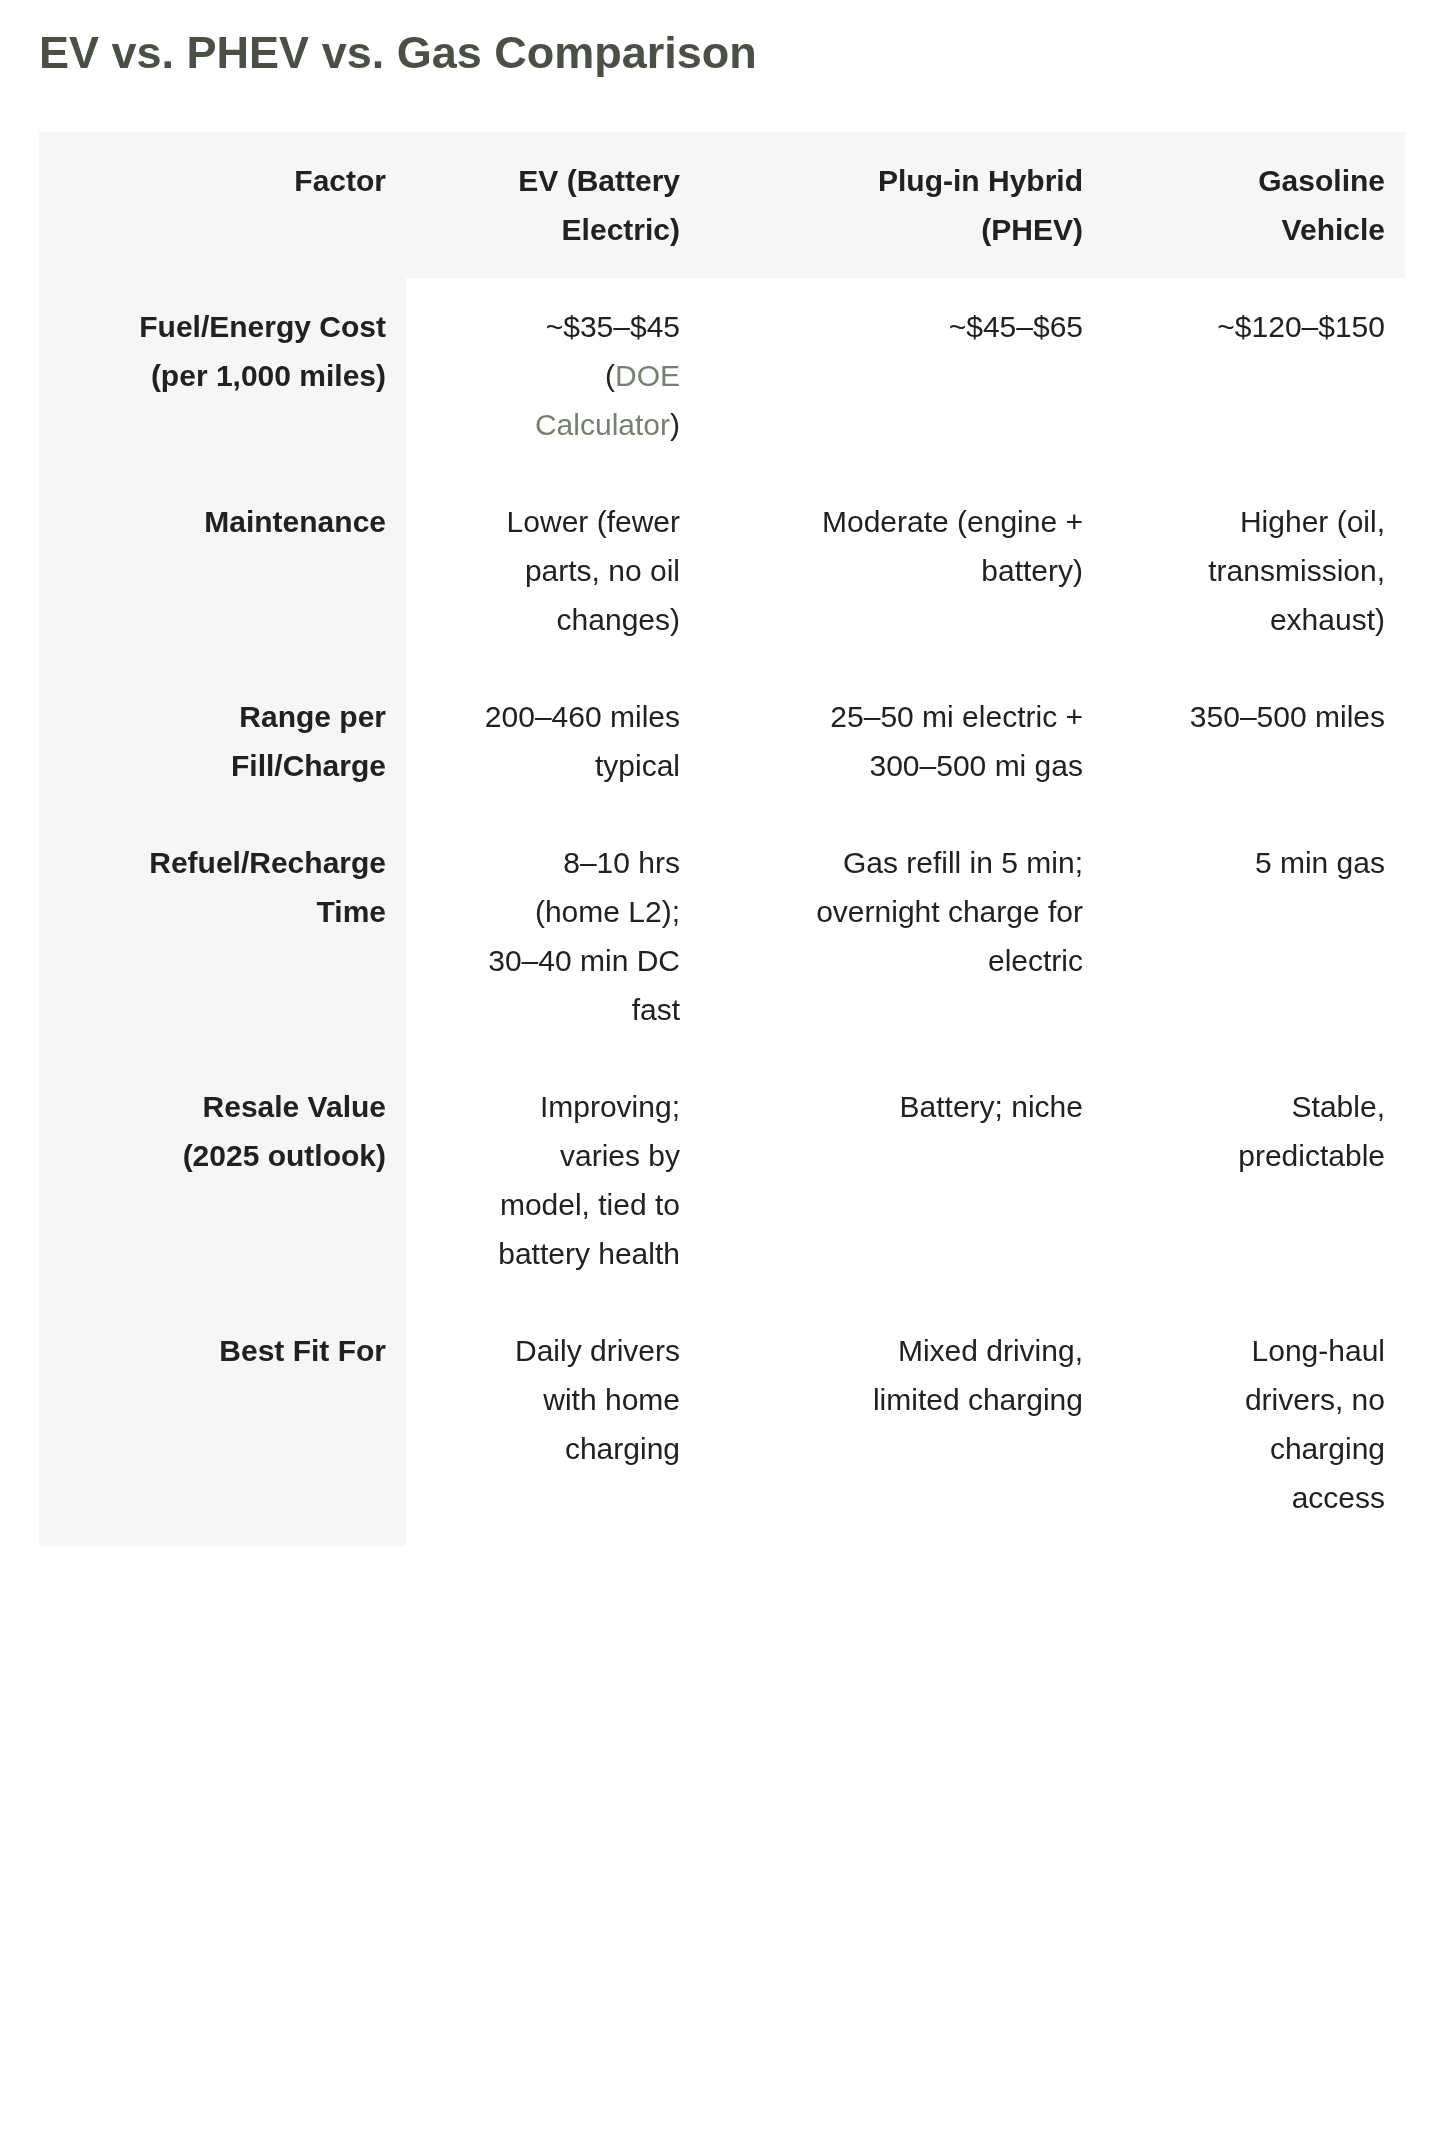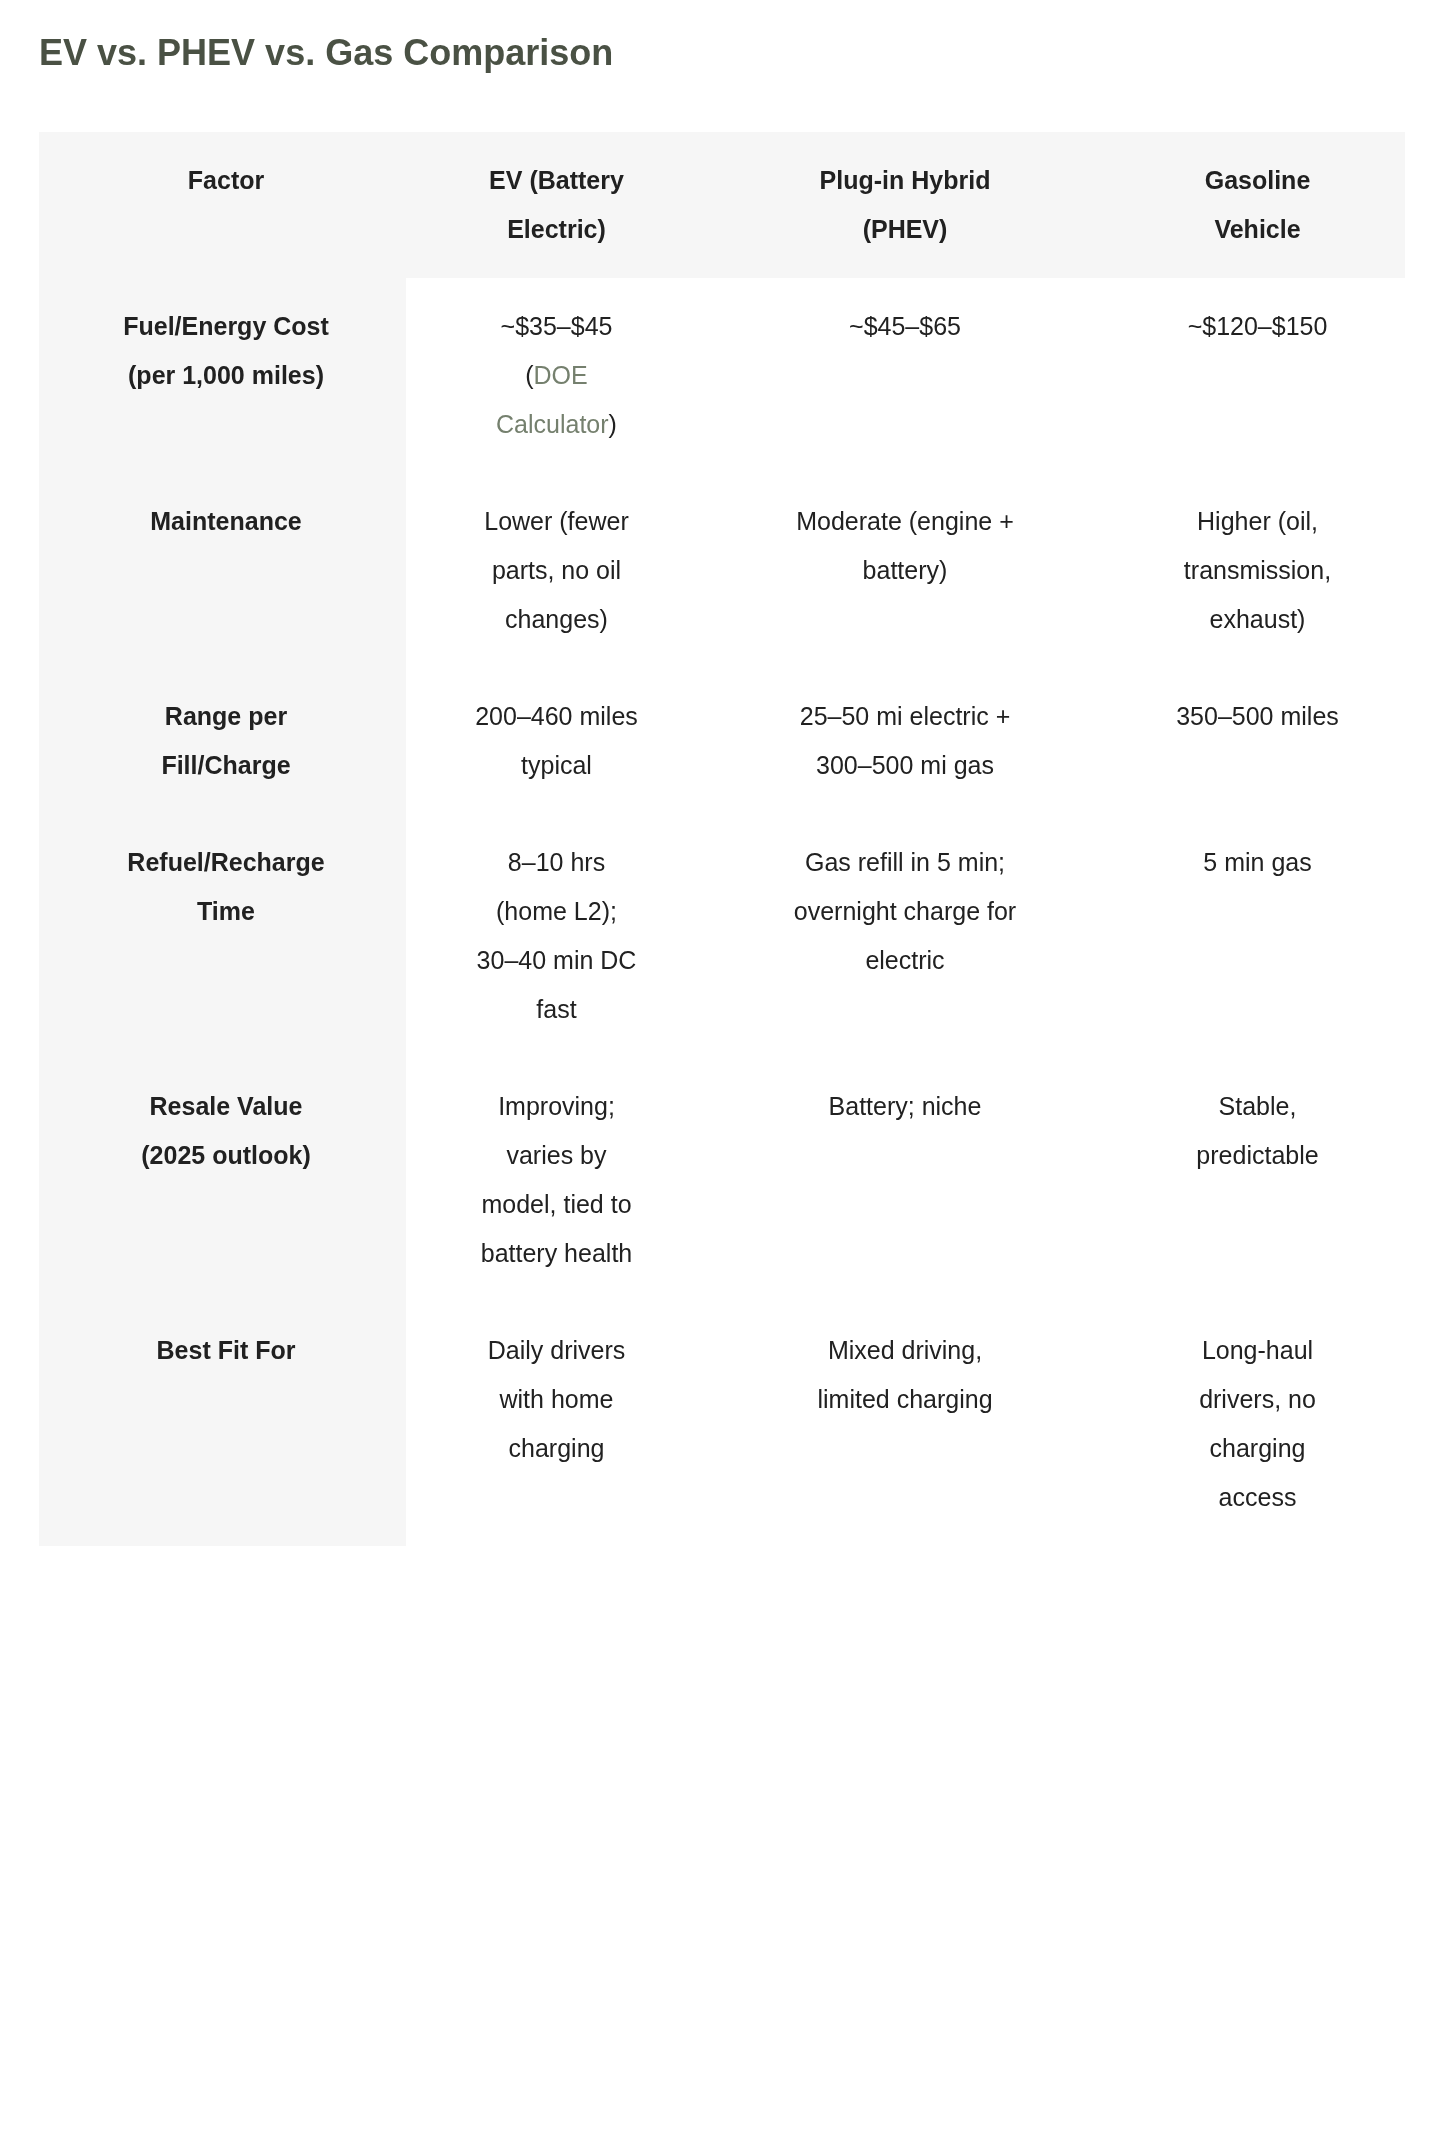--- a/index.html
+++ b/index.html
@@ -16,41 +16,41 @@
   }
   body {
     width: 1440px;
     height: 2135px;
     font-family: "Liberation Sans", sans-serif;
     color: var(--text-color);
     overflow: hidden;
   }
   h1.page-title {
     margin: 22px 0 0 39px;
-    font-size: 36px;
+    font-size: 45px;
     line-height: 62px;
     font-weight: 700;
     color: var(--title-color);
   }
   table.comparison {
     margin: 48px 0 0 39px;
     width: 1366px;
     table-layout: fixed;
     border-collapse: collapse;
     border-spacing: 0;
   }
   col.c-factor { width: 367px; }
   col.c-ev     { width: 294px; }
   col.c-phev   { width: 403px; }
   col.c-gas    { width: 302px; }
   th, td {
-    font-size: 25px;
+    font-size: 30px;
     line-height: 49px;
     padding: 24px 20px 24px 27px;
-    text-align: center;
+    text-align: right;
     vertical-align: top;
     white-space: pre-line;
     border: none;
   }
   thead th {
     background: var(--shade-bg);
     font-weight: 700;
   }
   tbody th {
     background: var(--shade-bg);

